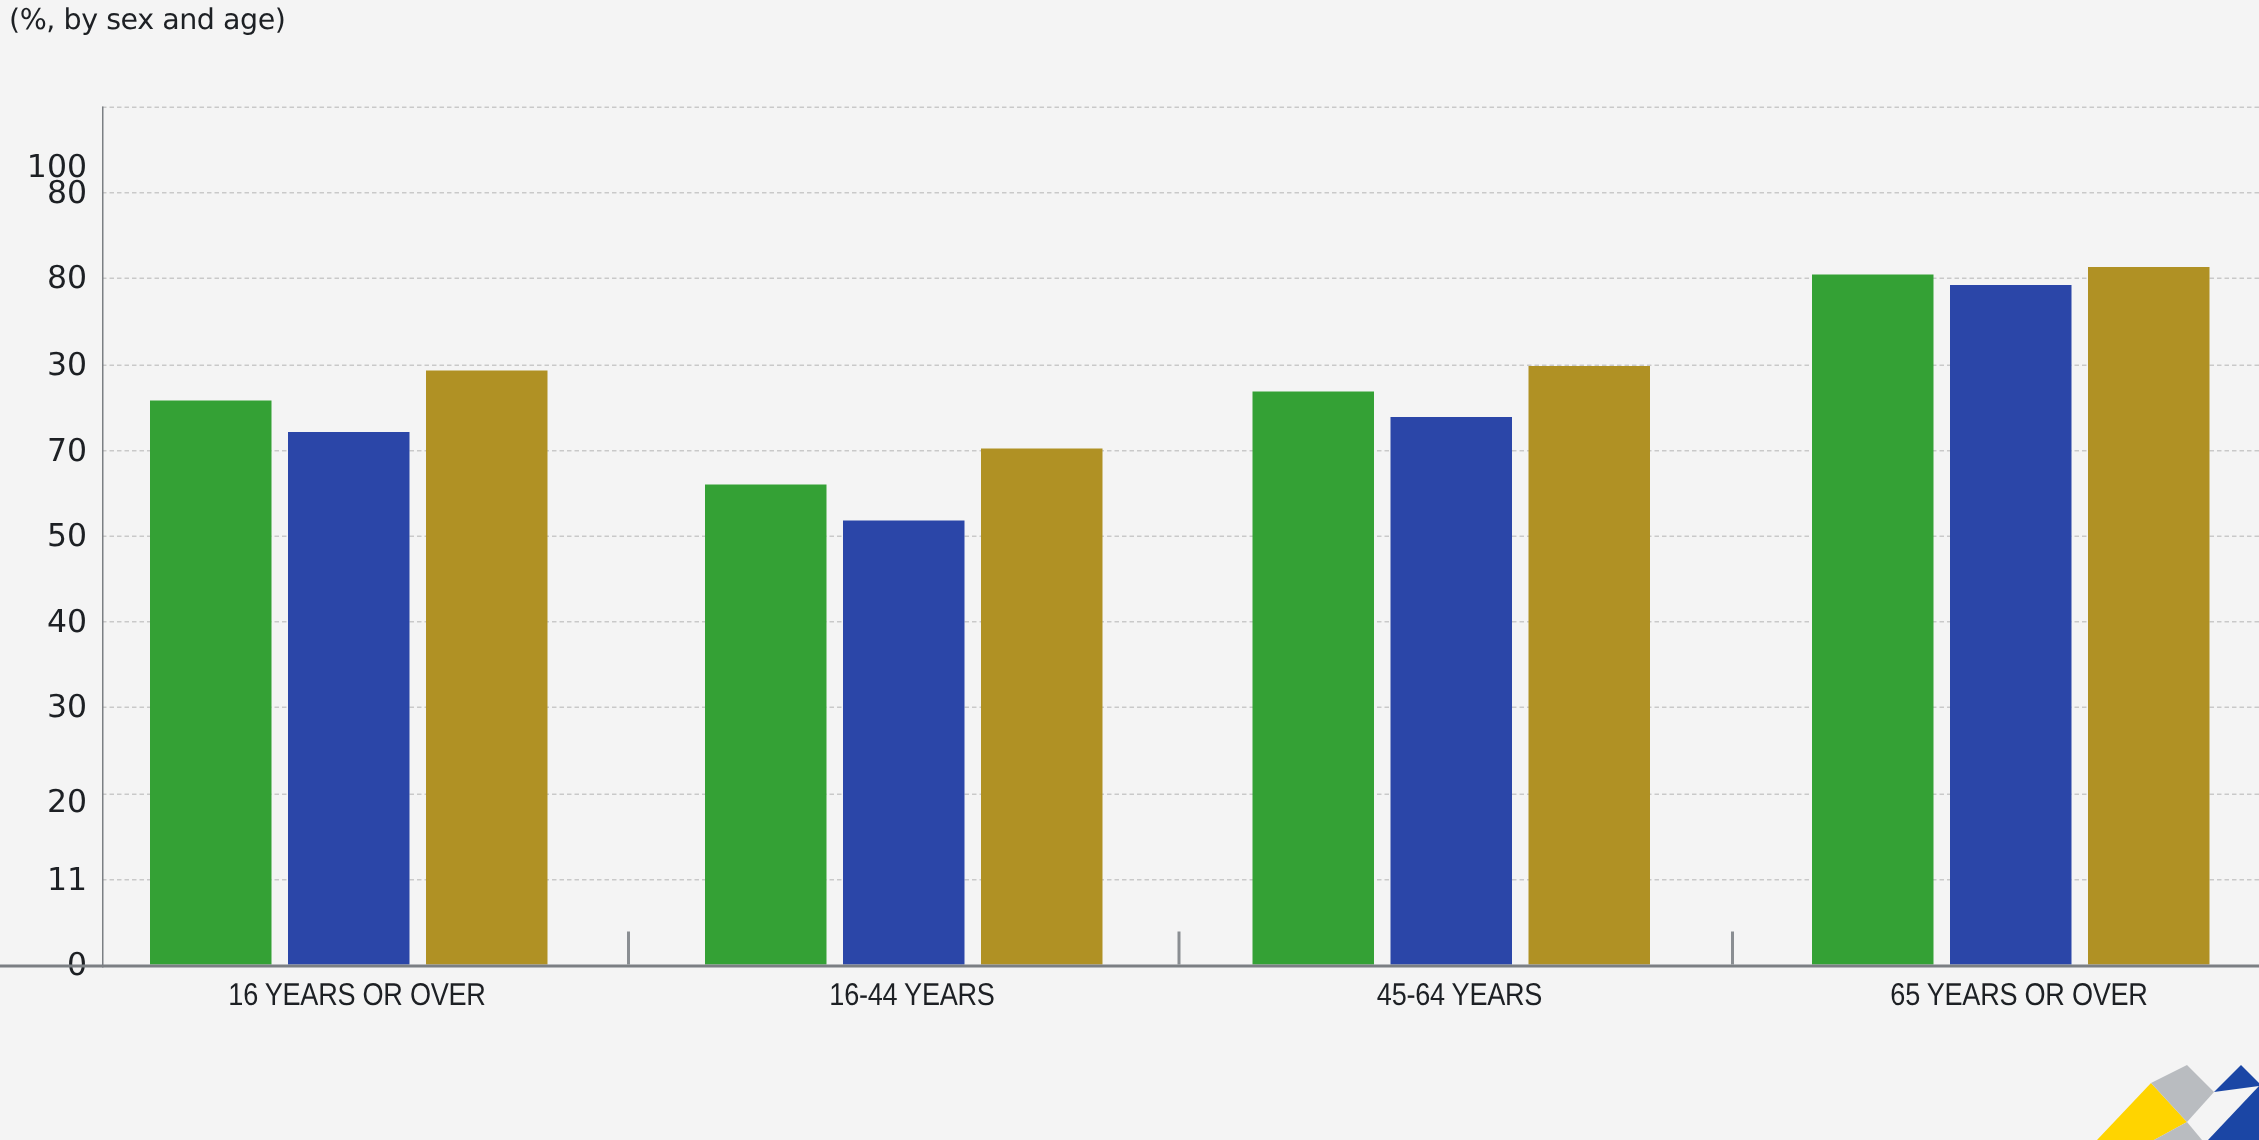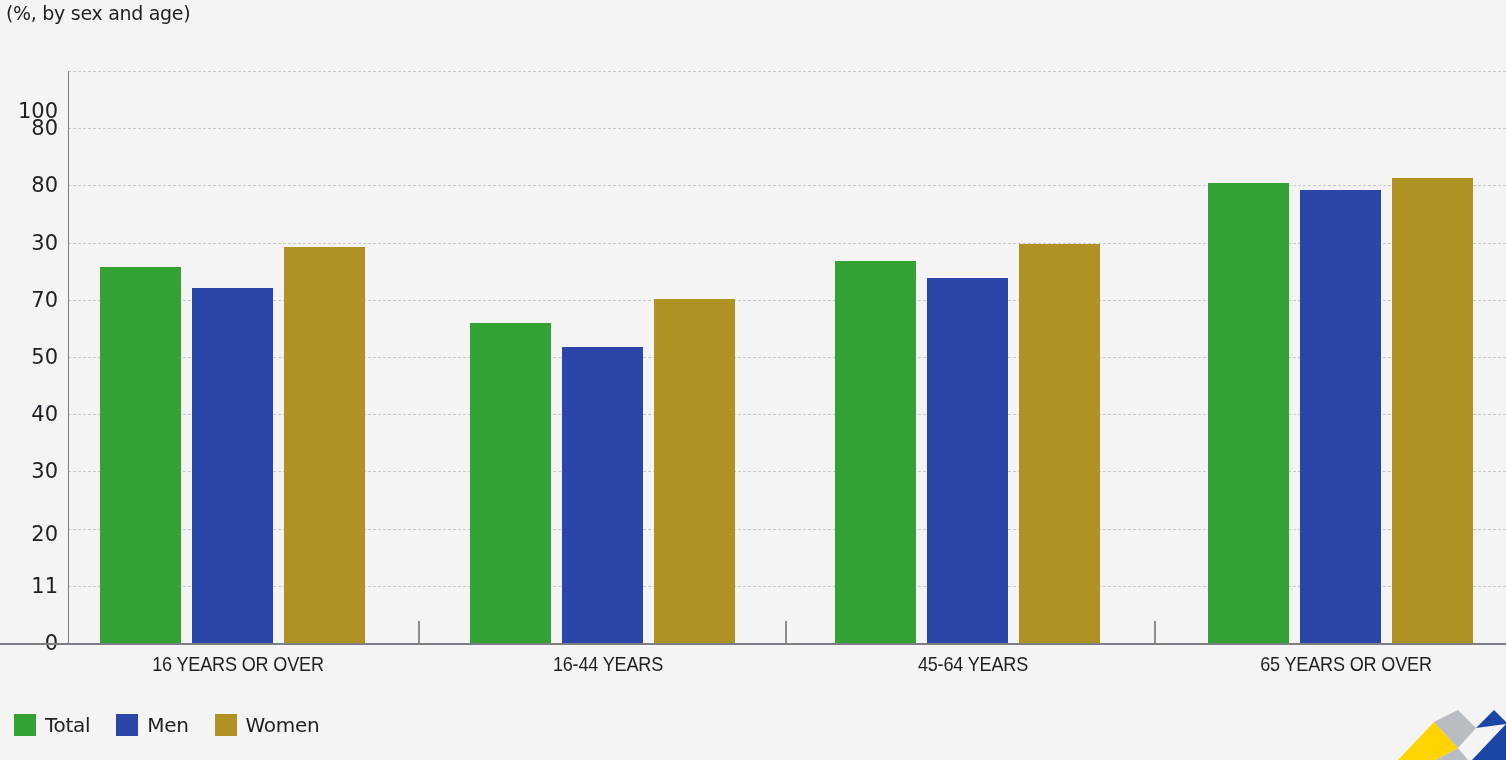--- a/index.html
+++ b/index.html
@@ -191,34 +191,20 @@
     <div id="xaxis-line"></div>
   </div>
 
   <div id="xlabels">
       <div class="xlabel" style="left: 32.5px; width: 400px;">16 YEARS OR OVER</div>
       <div class="xlabel" style="left: 402.5px; width: 400px;">16-44 YEARS</div>
       <div class="xlabel" style="left: 767.5px; width: 400px;">45-64 YEARS</div>
       <div class="xlabel" style="left: 1140.5px; width: 400px;">65 YEARS OR OVER</div>
     </div>
 
-  <div id="legend">
-      <div class="legend-item">
-        <span class="legend-swatch" style="background: rgb(52, 161, 53);"></span>
-        <span class="legend-label">Total</span>
-      </div>
-      <div class="legend-item">
-        <span class="legend-swatch" style="background: rgb(43, 70, 168);"></span>
-        <span class="legend-label">Men</span>
-      </div>
-      <div class="legend-item">
-        <span class="legend-swatch" style="background: rgb(176, 145, 36);"></span>
-        <span class="legend-label">Women</span>
-      </div>
-    </div>
 
   <div id="logo">
     <svg width="130" height="56" viewBox="0 0 130 56" xmlns="http://www.w3.org/2000/svg">
       <polygon id="logo-yellow" points="22,56 58,18 82,44 60,56" fill="#ffd400"></polygon>
       <polygon id="logo-grey" points="60,56 82,44 92,56" fill="#b9bcc0"></polygon>
       <polygon id="logo-grey2" points="58,18 82,44 100,24 82,6" fill="#b9bcc0"></polygon>
       <polygon id="logo-blue" points="96,56 130,20 130,56" fill="#1b46a5"></polygon>
       <polygon id="logo-blue2" points="100,24 118,6 130,18 130,20" fill="#1b46a5"></polygon>
     </svg>
   </div>

